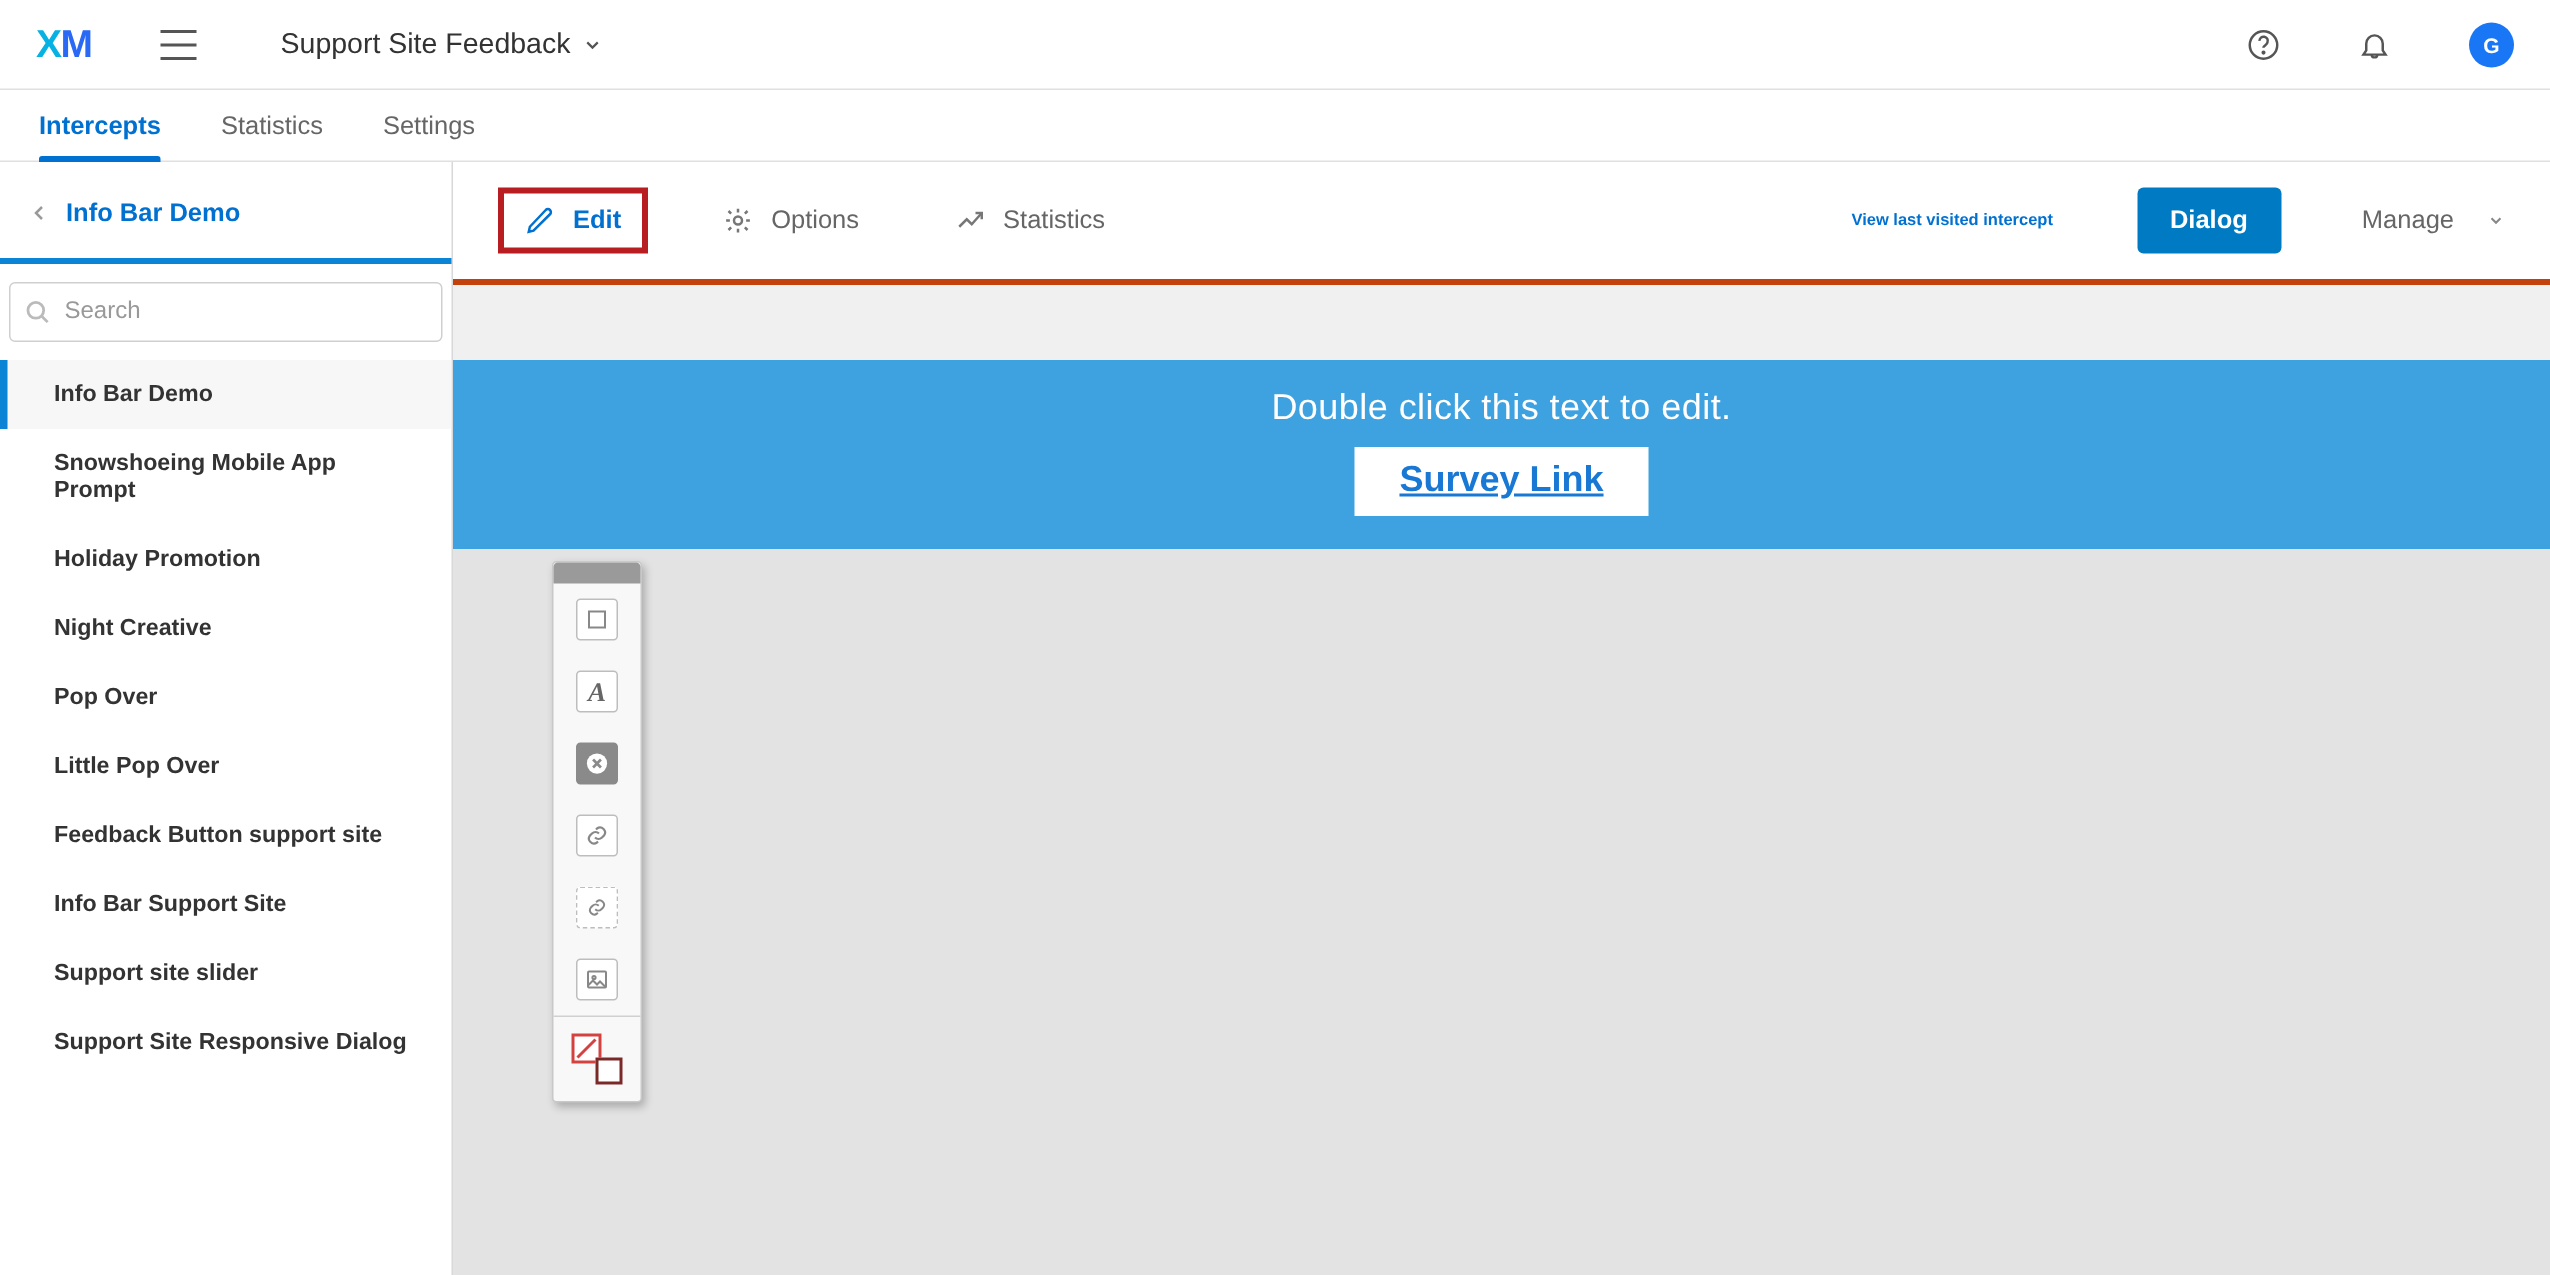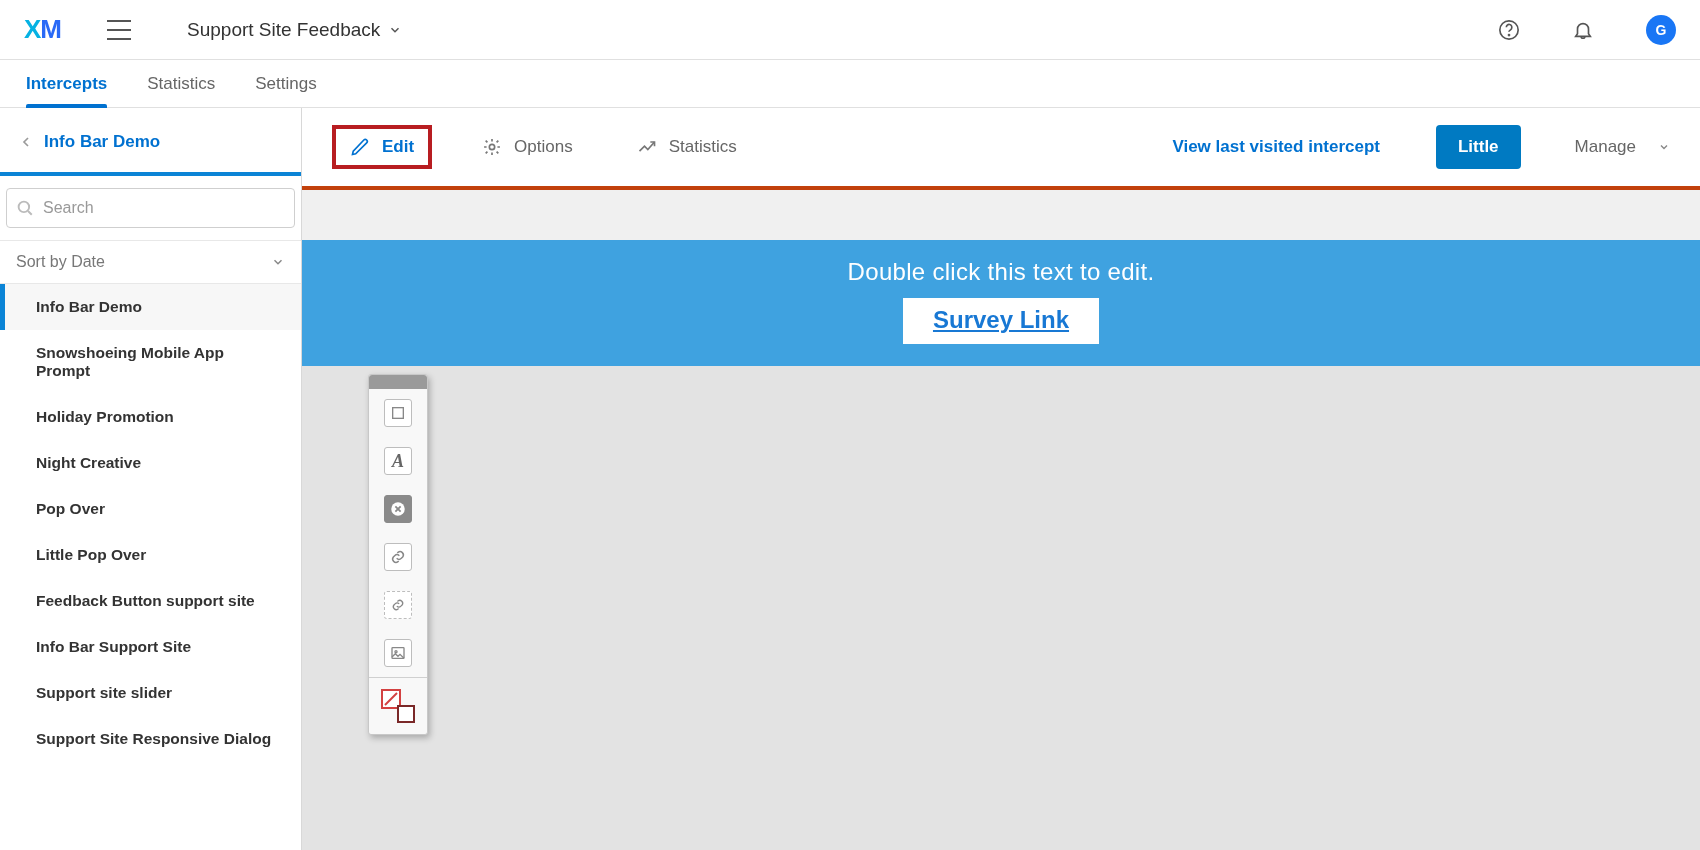--- a/index.html
+++ b/index.html
@@ -45,21 +45,21 @@
   .list-item.active::before { content: ""; position: absolute; left: 0; top: 0; bottom: 0; width: 5px; background: #0b84d6; }
 
   
   .content { flex: 1; display: flex; flex-direction: column; background: #fff; }
 
   .toolbar { height: 82px; display: flex; align-items: center; padding: 0 30px; border-bottom: 4px solid #c2410c; gap: 36px; }
   .tool-btn { display: flex; align-items: center; gap: 12px; cursor: pointer; font-size: 17px; color: #666; height: 44px; padding: 0 14px; }
   .tool-btn.primary { color: #0071d0; font-weight: 700; border: 4px solid #b81d21; }
   .tool-btn .ico { width: 20px; height: 20px; display:flex; align-items:center; justify-content:center; }
   .toolbar-spacer { flex: 1; }
-  .link-btn { color: #0071d0; font-weight: 600; font-size: 17px; cursor: pointer; }
+  .link-btn { color: #0071d0; font-weight: 600; font-size: 11px; cursor: pointer; }
   .publish-btn { background: #007ac2; color: #fff; border: none; border-radius: 4px; height: 44px; padding: 0 22px; font-size: 17px; font-weight: 600; cursor: pointer; margin-left: 20px; }
   .manage-btn { color: #666; font-size: 17px; display: flex; align-items: center; gap: 22px; cursor: pointer; margin-left: 18px; }
 
   .canvas-wrap { flex: 1; background: #e3e3e3; position: relative; }
   .top-gap { height: 50px; background: #f0f0f0; }
 
   .info-bar { background: #3fa2e0; color: #fff; text-align: center; padding: 18px 0 22px 0; }
   .info-bar-text { font-size: 24px; margin-bottom: 12px; font-weight: 400; letter-spacing: 0.3px; text-align: center; }
   .survey-link-box { background: #fff; display: inline-block; padding: 8px 30px 10px 30px; }
   .survey-link { color: #1878d4; font-size: 24px; font-weight: 700; text-decoration: underline; cursor: pointer; }
@@ -138,28 +138,20 @@
     <div class="search-wrap">
       <div class="search-box">
         <span class="search-ico">
           <svg width="18" height="18" viewBox="0 0 24 24" fill="none" stroke="#bbb" stroke-width="2.5">
               <circle cx="10.5" cy="10.5" r="7"></circle>
               <line x1="21" y1="21" x2="16" y2="16"></line>
             </svg>
         </span>
         <input type="text" placeholder="Search" style="">
       </div>
-    </div>
-    <div class="sort-row">
-      <span>Sort by Date</span>
-      <span>
-        <svg width="14" height="14" viewBox="0 0 24 24" fill="none" stroke="#888" stroke-width="2.5">
-            <polyline points="6 9 12 15 18 9"></polyline>
-          </svg>
-      </span>
     </div>
     <div class="list">
       <div class="list-item active"><span>Info Bar Demo</span></div>
       <div class="list-item"><span>Snowshoeing Mobile App Prompt</span></div>
       <div class="list-item"><span>Holiday Promotion</span></div>
       <div class="list-item"><span>Night Creative</span></div>
       <div class="list-item"><span>Pop Over</span></div>
       <div class="list-item"><span>Little Pop Over</span></div>
       <div class="list-item"><span>Feedback Button support site</span></div>
       <div class="list-item"><span>Info Bar Support Site</span></div>
@@ -192,21 +184,21 @@
         <span class="ico">
           <svg width="22" height="20" viewBox="0 0 24 24" fill="none" stroke="#777" stroke-width="2">
               <polyline points="3 17 9 11 13 15 21 6"></polyline>
               <polyline points="16 6 21 6 21 11"></polyline>
             </svg>
         </span>
         <span>Statistics</span>
       </div>
       <div class="toolbar-spacer"></div>
       <span class="link-btn">View last visited intercept</span>
-      <button class="publish-btn">Little</button>
+      <button class="publish-btn">Dialog</button>
       <div class="manage-btn">
         <span>Manage</span>
         <span>
           <svg width="12" height="12" viewBox="0 0 24 24" fill="none" stroke="#888" stroke-width="2.8">
               <polyline points="6 9 12 15 18 9"></polyline>
             </svg>
         </span>
       </div>
     </div>
 

